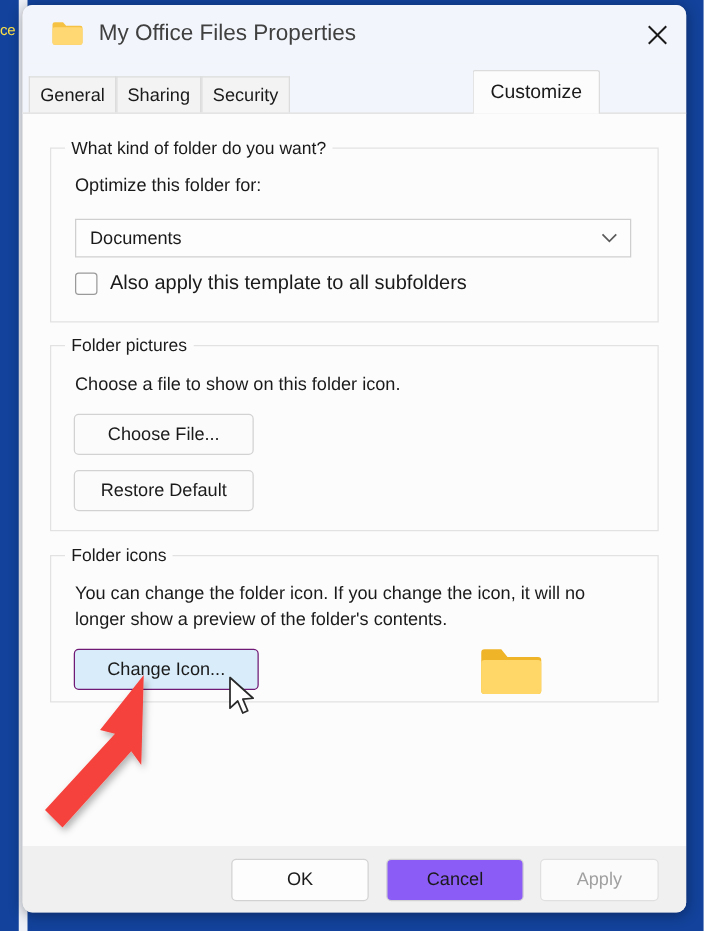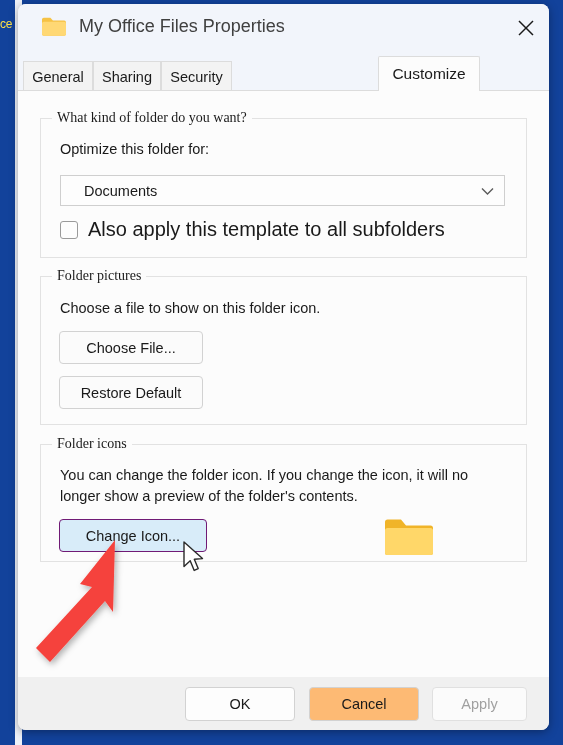--- a/index.html
+++ b/index.html
@@ -146,21 +146,20 @@
     background: #fcfcfc;
     border-top: 1px solid #dcdcdc;
     box-sizing: border-box;
   }
 
   .groupbox {
     position: absolute;
     border: 1px solid #e2e2e2;
     box-sizing: border-box;
     background: transparent;
-    font-family: Liberation Serif, serif;
   }
   .group-legend {
     position: absolute;
     top: -9px;
     left: 11px;
     background: #fcfcfc;
     padding: 0 5px;
     font-size: 14px;
     color: #1a1a1a;
     white-space: nowrap;
@@ -178,21 +177,21 @@
     box-sizing: border-box;
     background: #fdfdfd;
     border: 1px solid #cfcfcf;
     display: flex;
     align-items: center;
     cursor: default;
   }
   .combo-value {
     font-size: 14.5px;
     color: #1a1a1a;
-    margin-left: 23px;
+    margin-left: 11px;
   }
   .combo-arrow {
     position: absolute;
     right: 10px;
     top: 50%;
     transform: translateY(-50%);
   }
 
   .checkbox-row {
     position: absolute;
@@ -204,21 +203,21 @@
     width: 18px;
     height: 18px;
     border: 1px solid #9a9a9a;
     border-radius: 3px;
     background: #fdfdfd;
     box-sizing: border-box;
     flex: none;
   }
   .checkbox-label {
     margin-left: 10px;
-    font-size: 20px;
+    font-size: 16px;
     color: #1a1a1a;
     white-space: nowrap;
   }
 
   .btn {
     position: absolute;
     box-sizing: border-box;
     background: #fbfbfb;
     border: 1px solid #d2d2d2;
     border-radius: 4px;
@@ -351,21 +350,21 @@
         <svg width="52" height="42" viewBox="0 0 52 42">
           <path d="M2 6 A2.6 2.6 0 0 1 4.6 3.4 L18 3.4 L23 9.5 L47.4 9.5 A2.6 2.6 0 0 1 50 12.1 L50 36.5 A2.6 2.6 0 0 1 47.4 39.1 L4.6 39.1 A2.6 2.6 0 0 1 2 36.5 Z" fill="#f0b429"></path>
           <path d="M2 14.5 A2.6 2.6 0 0 1 4.6 11.9 L47.4 11.9 A2.6 2.6 0 0 1 50 14.5 L50 36.5 A2.6 2.6 0 0 1 47.4 39.1 L4.6 39.1 A2.6 2.6 0 0 1 2 36.5 Z" fill="#ffd769"></path>
         </svg>
       </div>
 
     </div>
 
     <div class="footer">
       <div class="btn" style="left:167px; top:10px; width:110px; height:34px; background:#fdfdfd;">OK</div>
-      <div class="btn" style="left:291px; top:10px; width:110px; height:34px; background:#fdba74;">Cancel</div>
+      <div class="btn" style="left:291px; top:10px; width:110px; height:34px; background:#8b5cf6;">Cancel</div>
       <div class="btn disabled" style="left:414px; top:10px; width:95px; height:34px;">Apply</div>
     </div>
 
   </div>
 
   <div class="arrow-anno">
     <svg width="210" height="145" viewBox="0 0 210 145">
       <defs>
         <filter id="arrowshadow" x="-30%" y="-30%" width="170%" height="170%">
           <feDropShadow dx="2" dy="3" stdDeviation="3" flood-color="#000" flood-opacity="0.30"></feDropShadow>

